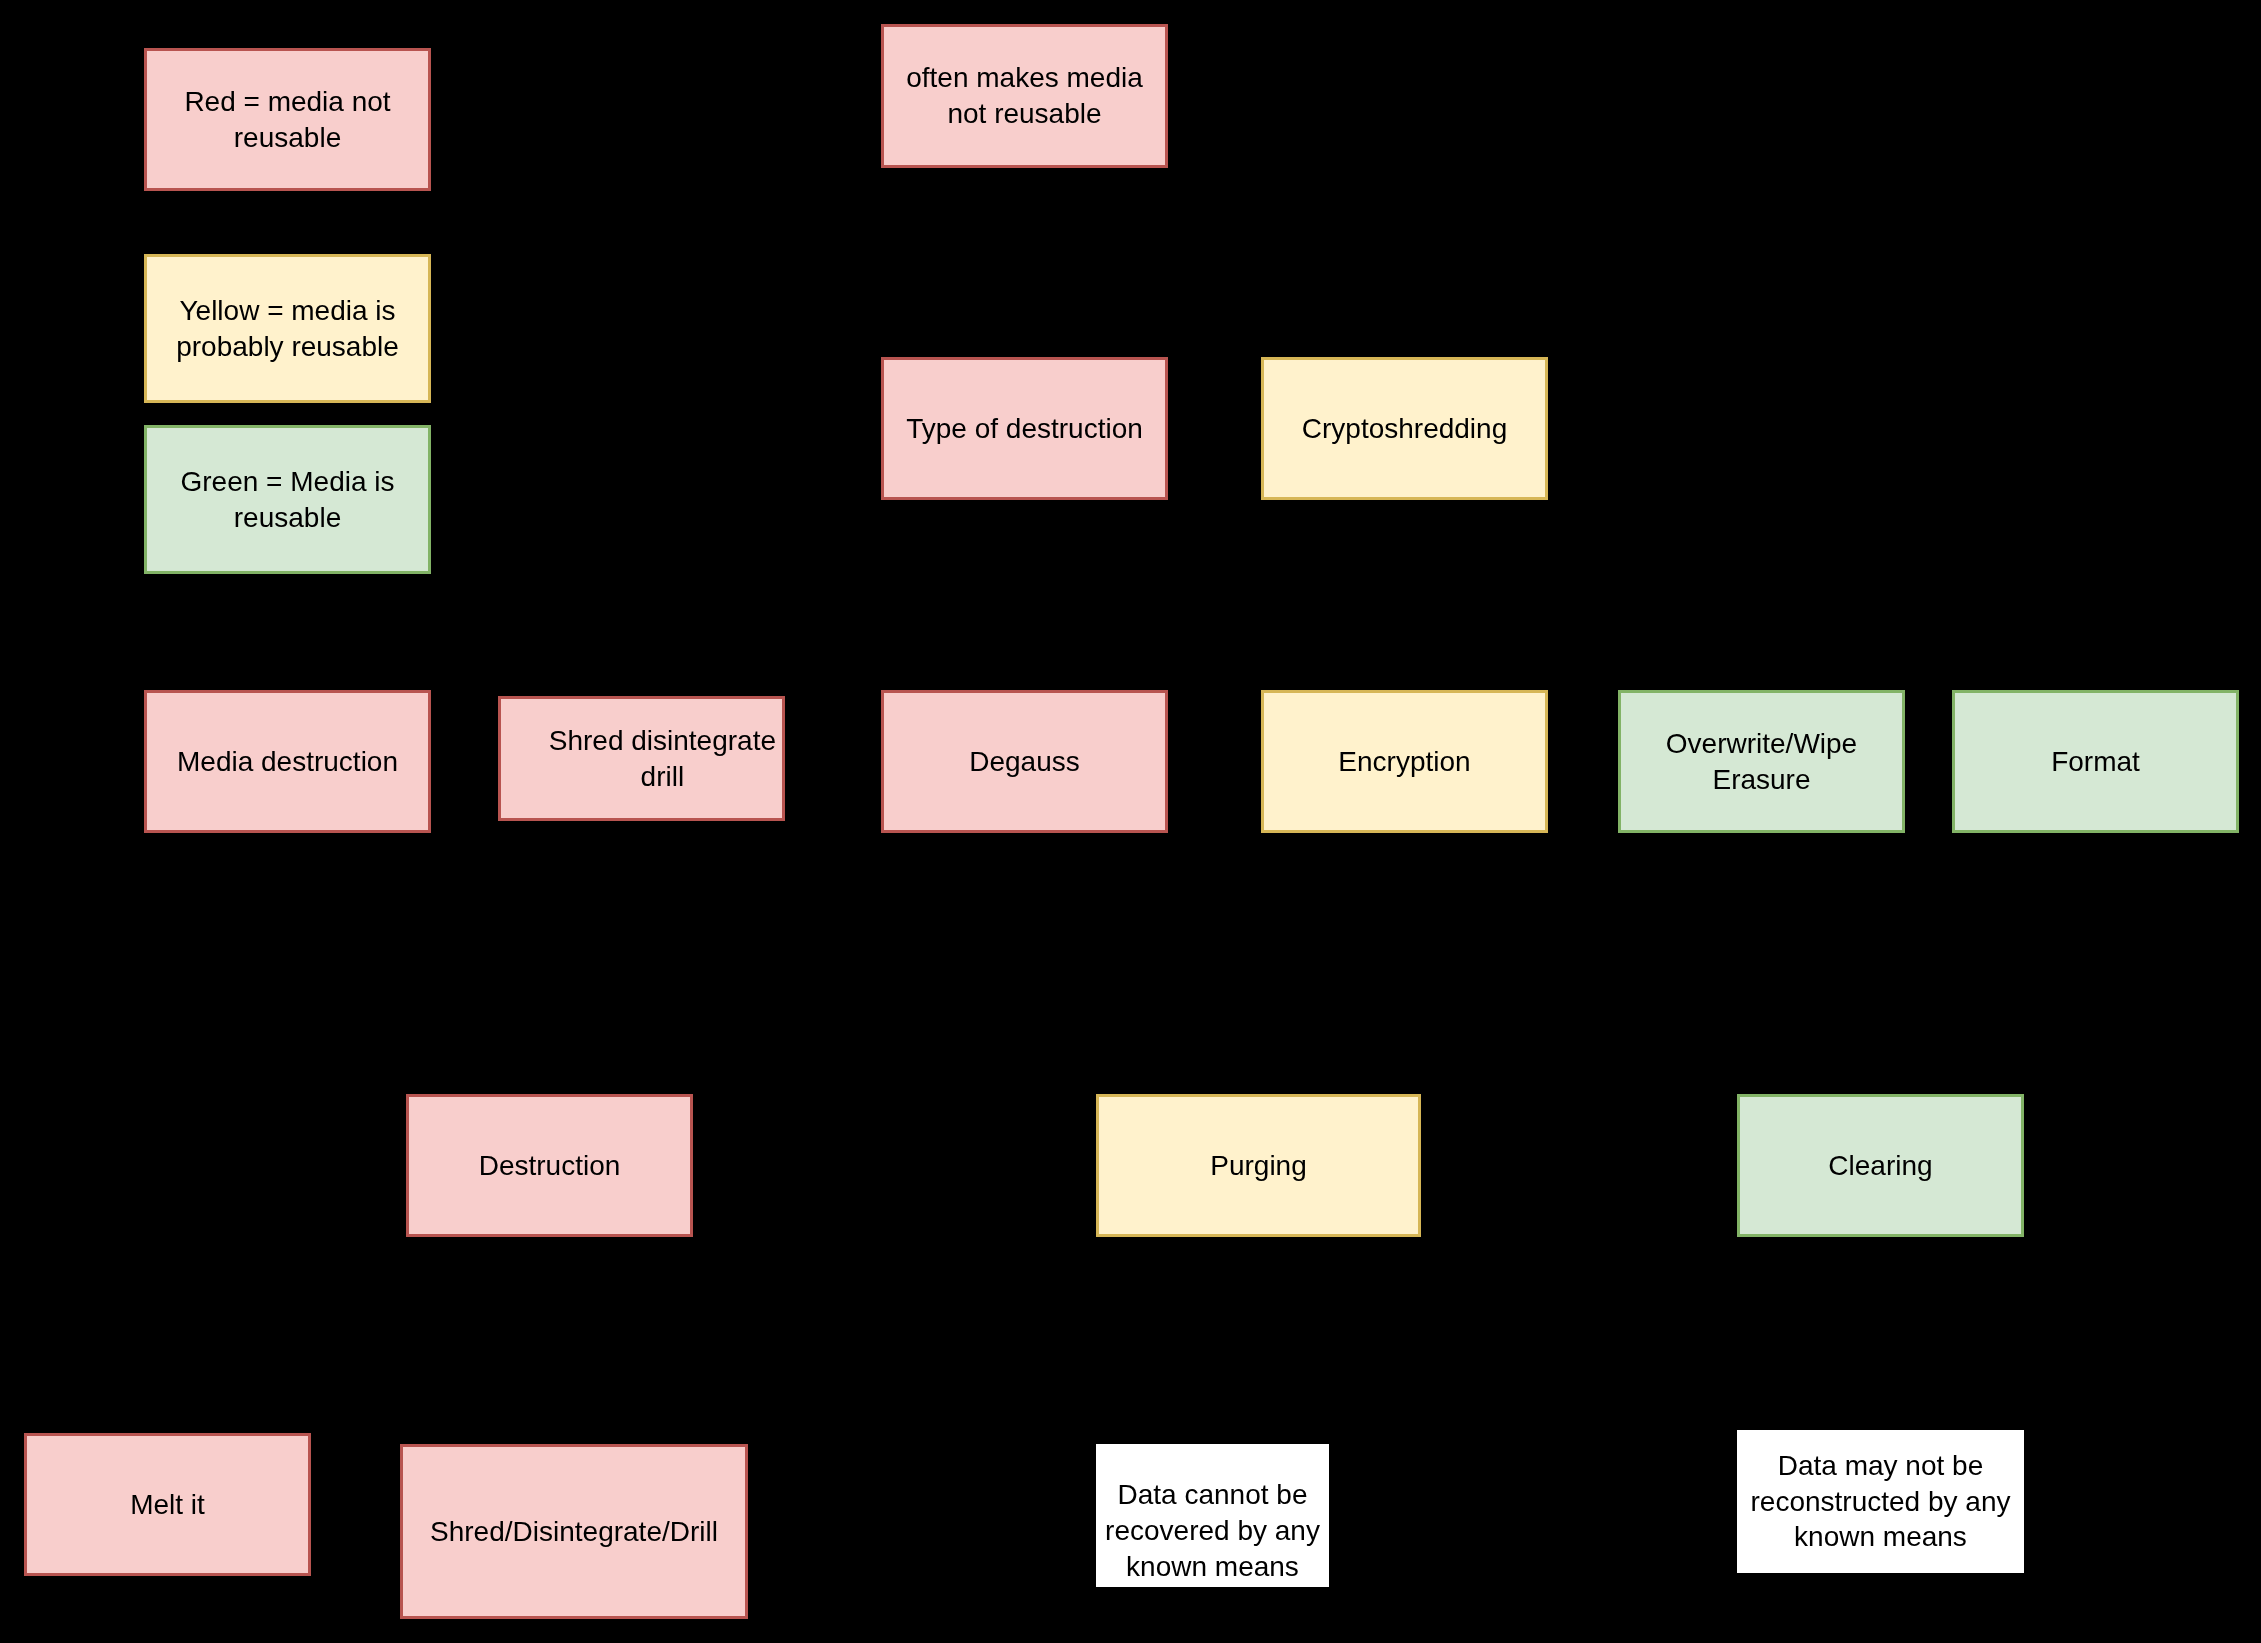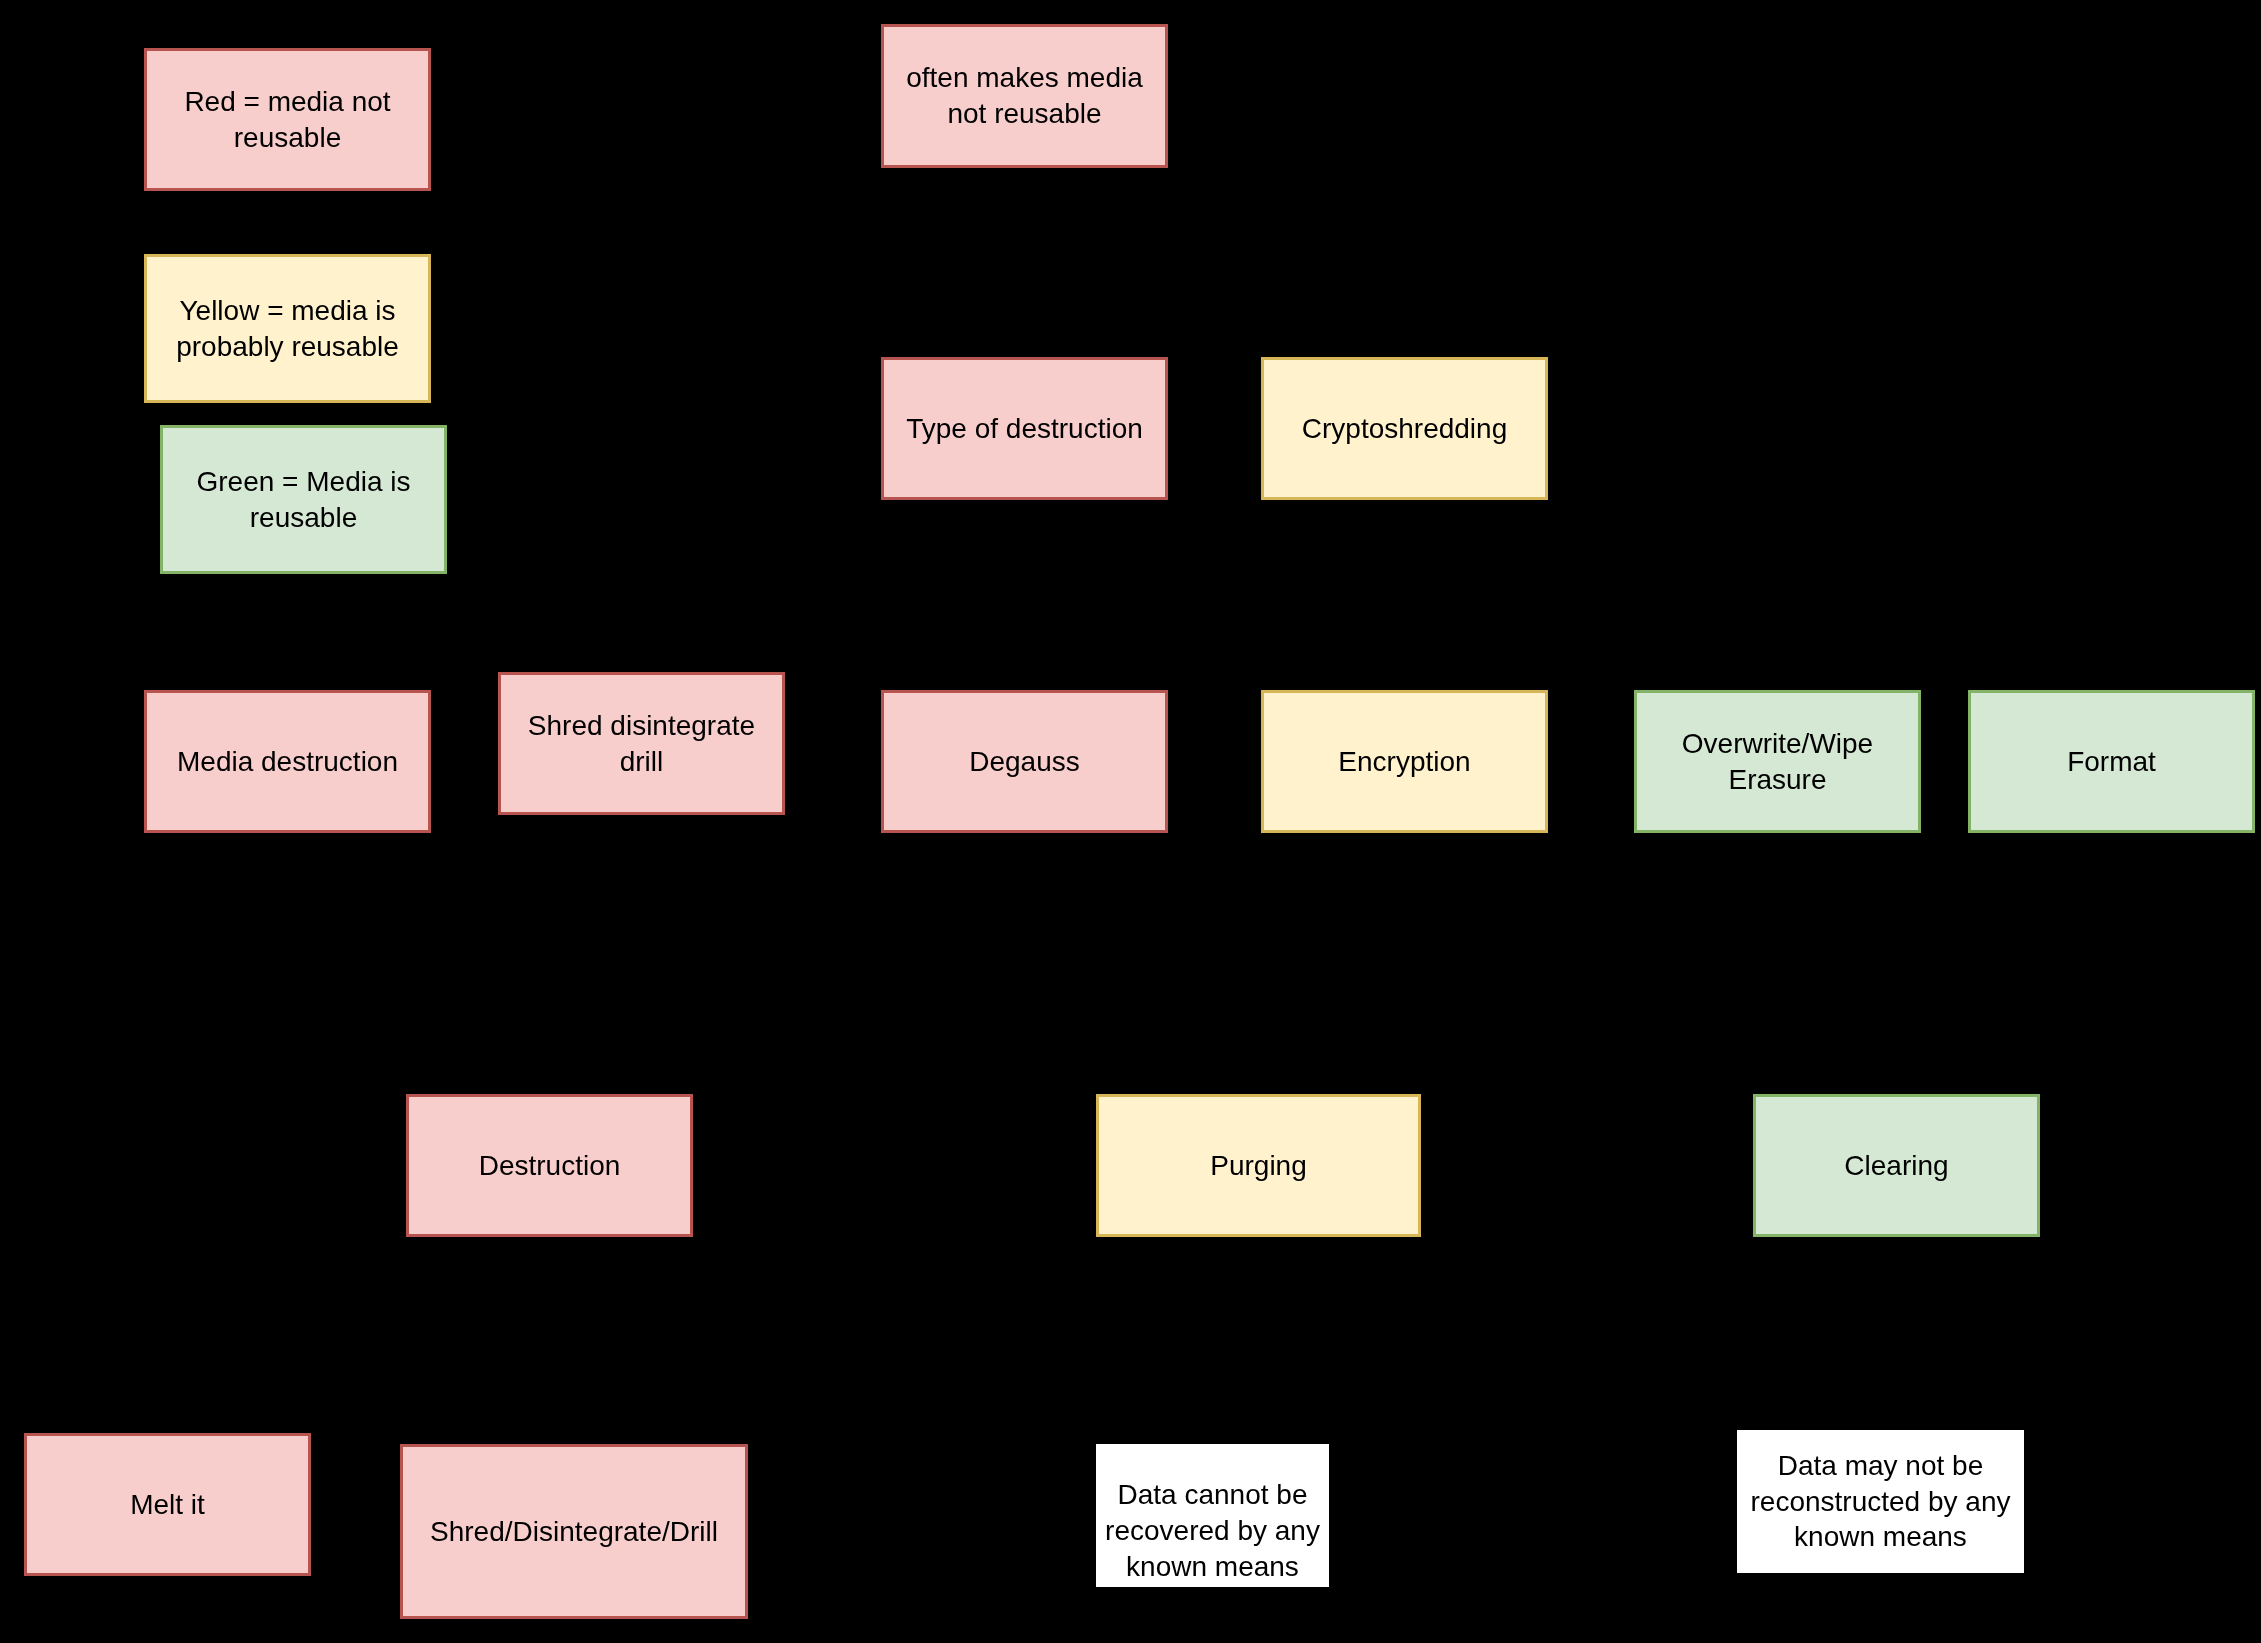--- a/index.html
+++ b/index.html
@@ -26,40 +26,40 @@
     color: #000000;
     font-size: 28px;
     line-height: 1.28;
     padding: 2.4px 6px;
     border-style: solid;
     border-width: 3px;
     white-space: pre-line;
   }
   .fill-red    { background: #f8cecc; border-color: #b85450; }
   .fill-yellow { background: #fff2cc; border-color: #d6b656; }
-  .fill-green  { background: #d5e8d4; border-color: #82b366; margin-left: 16px; }
+  .fill-green  { background: #d5e8d4; border-color: #82b366; }
   .fill-white  { background: #ffffff; border-color: #ffffff; border-width: 0; }
 </style>
 </head>
 <body>
 
 <div id="canvas">
 
 <div class="node fill-red" style="left: 144px; top: 48px; width: 287px; height: 143px;"><span>Red = media not
 reusable</span></div>
     <div class="node fill-yellow" style="left: 144px; top: 254px; width: 287px; height: 149px;"><span>Yellow = media is
 probably reusable</span></div>
     <div class="node fill-green" style="left: 144px; top: 425px; width: 287px; height: 149px;"><span>Green = Media is
 reusable</span></div>
     <div class="node fill-red" style="left: 881px; top: 24px; width: 287px; height: 144px;"><span>often makes media
 not reusable</span></div>
     <div class="node fill-red" style="left: 881px; top: 357px; width: 287px; height: 143px; justify-content: center;"><span>Type of destruction</span></div>
     <div class="node fill-yellow" style="left: 1261px; top: 357px; width: 287px; height: 143px; text-align: right;"><span>Cryptoshredding</span></div>
     <div class="node fill-red" style="left: 144px; top: 690px; width: 287px; height: 143px;"><span>Media destruction</span></div>
-    <div class="node fill-red" style="left: 498px; top: 672px; width: 287px; height: 143px;"><span>Shred disintegrate
+    <div class="node fill-red" style="left: 498px; top: 696px; width: 287px; height: 125px; justify-content: flex-end;"><span>Shred disintegrate
 drill</span></div>
     <div class="node fill-red" style="left: 881px; top: 690px; width: 287px; height: 143px;"><span>Degauss</span></div>
     <div class="node fill-yellow" style="left: 1261px; top: 690px; width: 287px; height: 143px;"><span>Encryption</span></div>
     <div class="node fill-green" style="left: 1618px; top: 690px; width: 287px; height: 143px;"><span>Overwrite/Wipe
 Erasure</span></div>
     <div class="node fill-green" style="left: 1952px; top: 690px; width: 287px; height: 143px;"><span>Format</span></div>
     <div class="node fill-red" style="left: 406px; top: 1094px; width: 287px; height: 143px;"><span>Destruction</span></div>
     <div class="node fill-yellow" style="left: 1096px; top: 1094px; width: 325px; height: 143px;"><span>Purging</span></div>
     <div class="node fill-green" style="left: 1737px; top: 1094px; width: 287px; height: 143px;"><span>Clearing</span></div>
     <div class="node fill-red" style="left: 24px; top: 1433px; width: 287px; height: 143px;"><span>Melt it</span></div>

